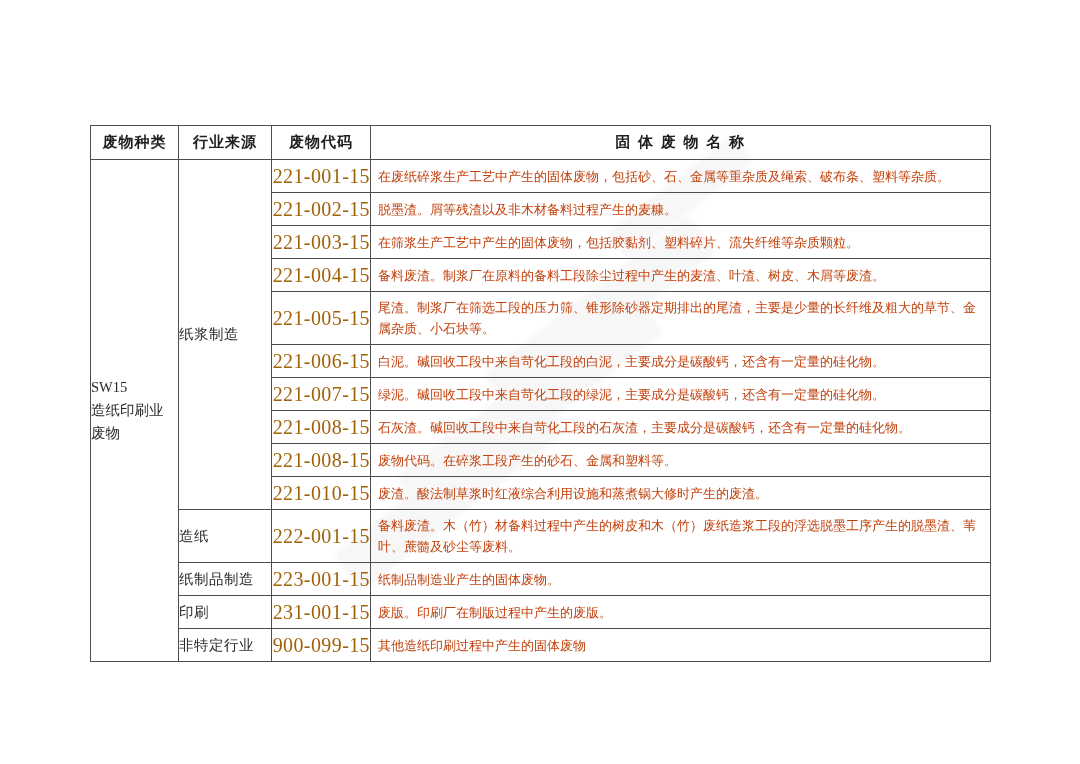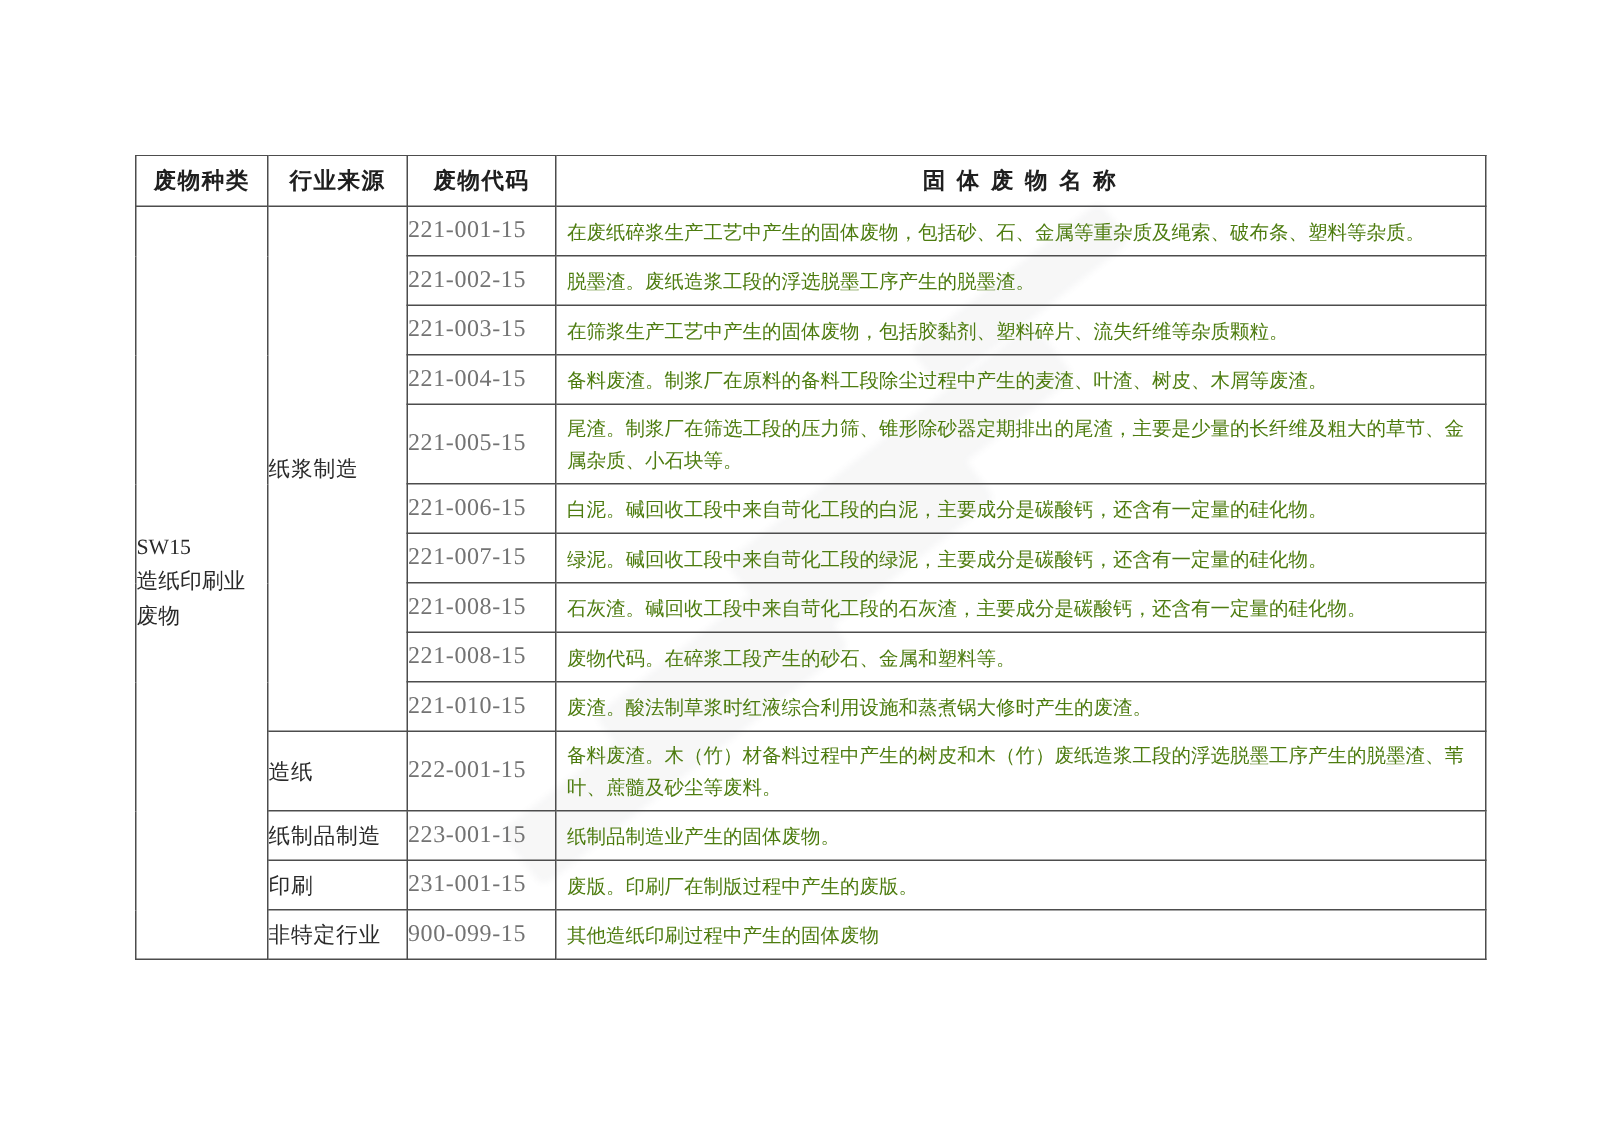--- a/index.html
+++ b/index.html
@@ -21,21 +21,21 @@
     position: absolute;
     background: #6b6f77;
     border-radius: 6px;
     transform: rotate(-38deg);
     filter: blur(2px);
   }
 
   .doc-table {
     position: absolute;
     left: 90px;
-    top: 103px;
+    top: 125px;
     width: 900px;
     border-collapse: collapse;
     table-layout: fixed;
   }
   .doc-table th, .doc-table td {
     border: 1px solid #4d4d4d;
     vertical-align: middle;
   }
   .doc-table th {
     font-size: 15px;
@@ -52,30 +52,30 @@
     line-height: 23px;
     color: #2a2a2a;
   }
   td.industry-cell {
     text-align: left;
     font-size: 14.5px;
     color: #2a2a2a;
     letter-spacing: 0.5px;
   }
   td.code-cell {
-    text-align: left;
-    font-size: 16px;
-    color: #737373;
+    text-align: right;
+    font-size: 20px;
+    color: #a16207;
     letter-spacing: 0.4px;
     height: 33px;
   }
   td.name-cell {
     font-size: 13px;
     line-height: 21px;
-    color: #4d7c0f;
+    color: #c2410c;
     text-align: left;
     padding: 5px 6px 5px 7px;
   }
 
   .page-number {
     position: absolute;
     top: 662px;
     left: 0;
     width: 100%;
     text-align: center;
@@ -117,21 +117,21 @@
           <div>SW15</div>
           <div>造纸印刷业</div>
           <div>废物</div>
         </td>
         <td class="industry-cell" rowspan="10">纸浆制造</td>
         <td class="code-cell">221-001-15</td>
         <td class="name-cell">在废纸碎浆生产工艺中产生的固体废物，包括砂、石、金属等重杂质及绳索、破布条、塑料等杂质。</td>
       </tr>
       <tr>
         <td class="code-cell">221-002-15</td>
-        <td class="name-cell">脱墨渣。废纸造浆工段的浮选脱墨工序产生的脱墨渣。</td>
+        <td class="name-cell">脱墨渣。屑等残渣以及非木材备料过程产生的麦糠。</td>
       </tr>
       <tr>
         <td class="code-cell">221-003-15</td>
         <td class="name-cell">在筛浆生产工艺中产生的固体废物，包括胶黏剂、塑料碎片、流失纤维等杂质颗粒。</td>
       </tr>
       <tr>
         <td class="code-cell">221-004-15</td>
         <td class="name-cell">备料废渣。制浆厂在原料的备料工段除尘过程中产生的麦渣、叶渣、树皮、木屑等废渣。</td>
       </tr>
       <tr>

